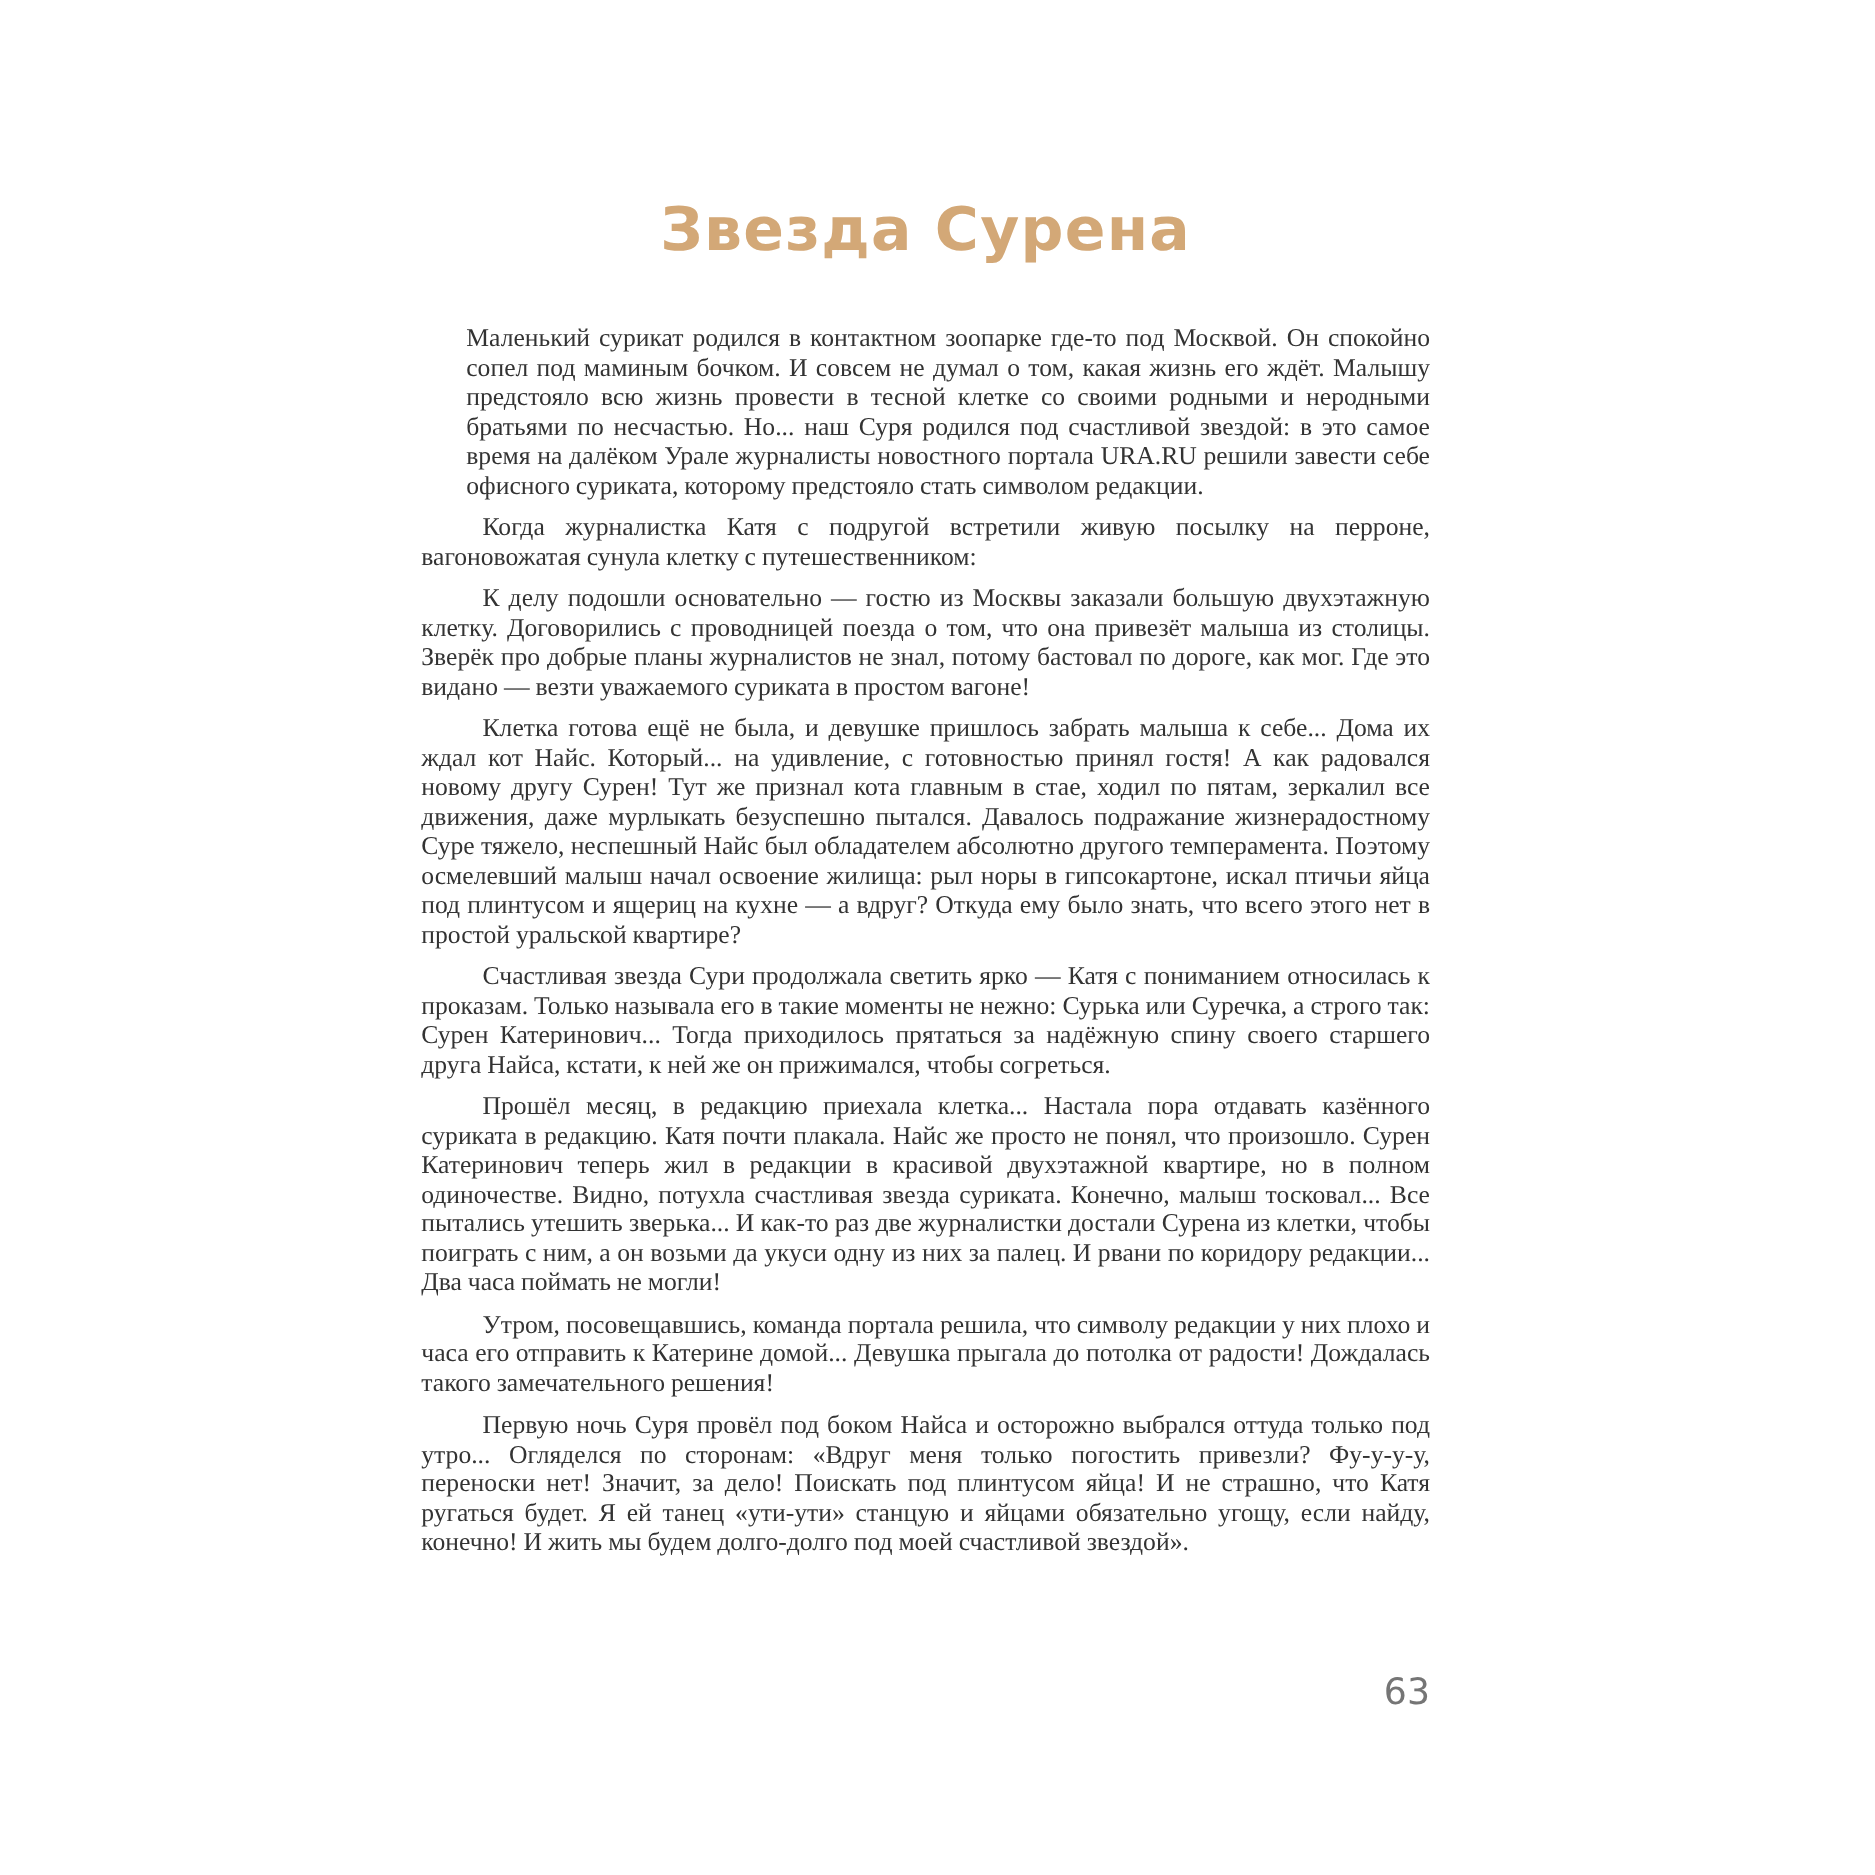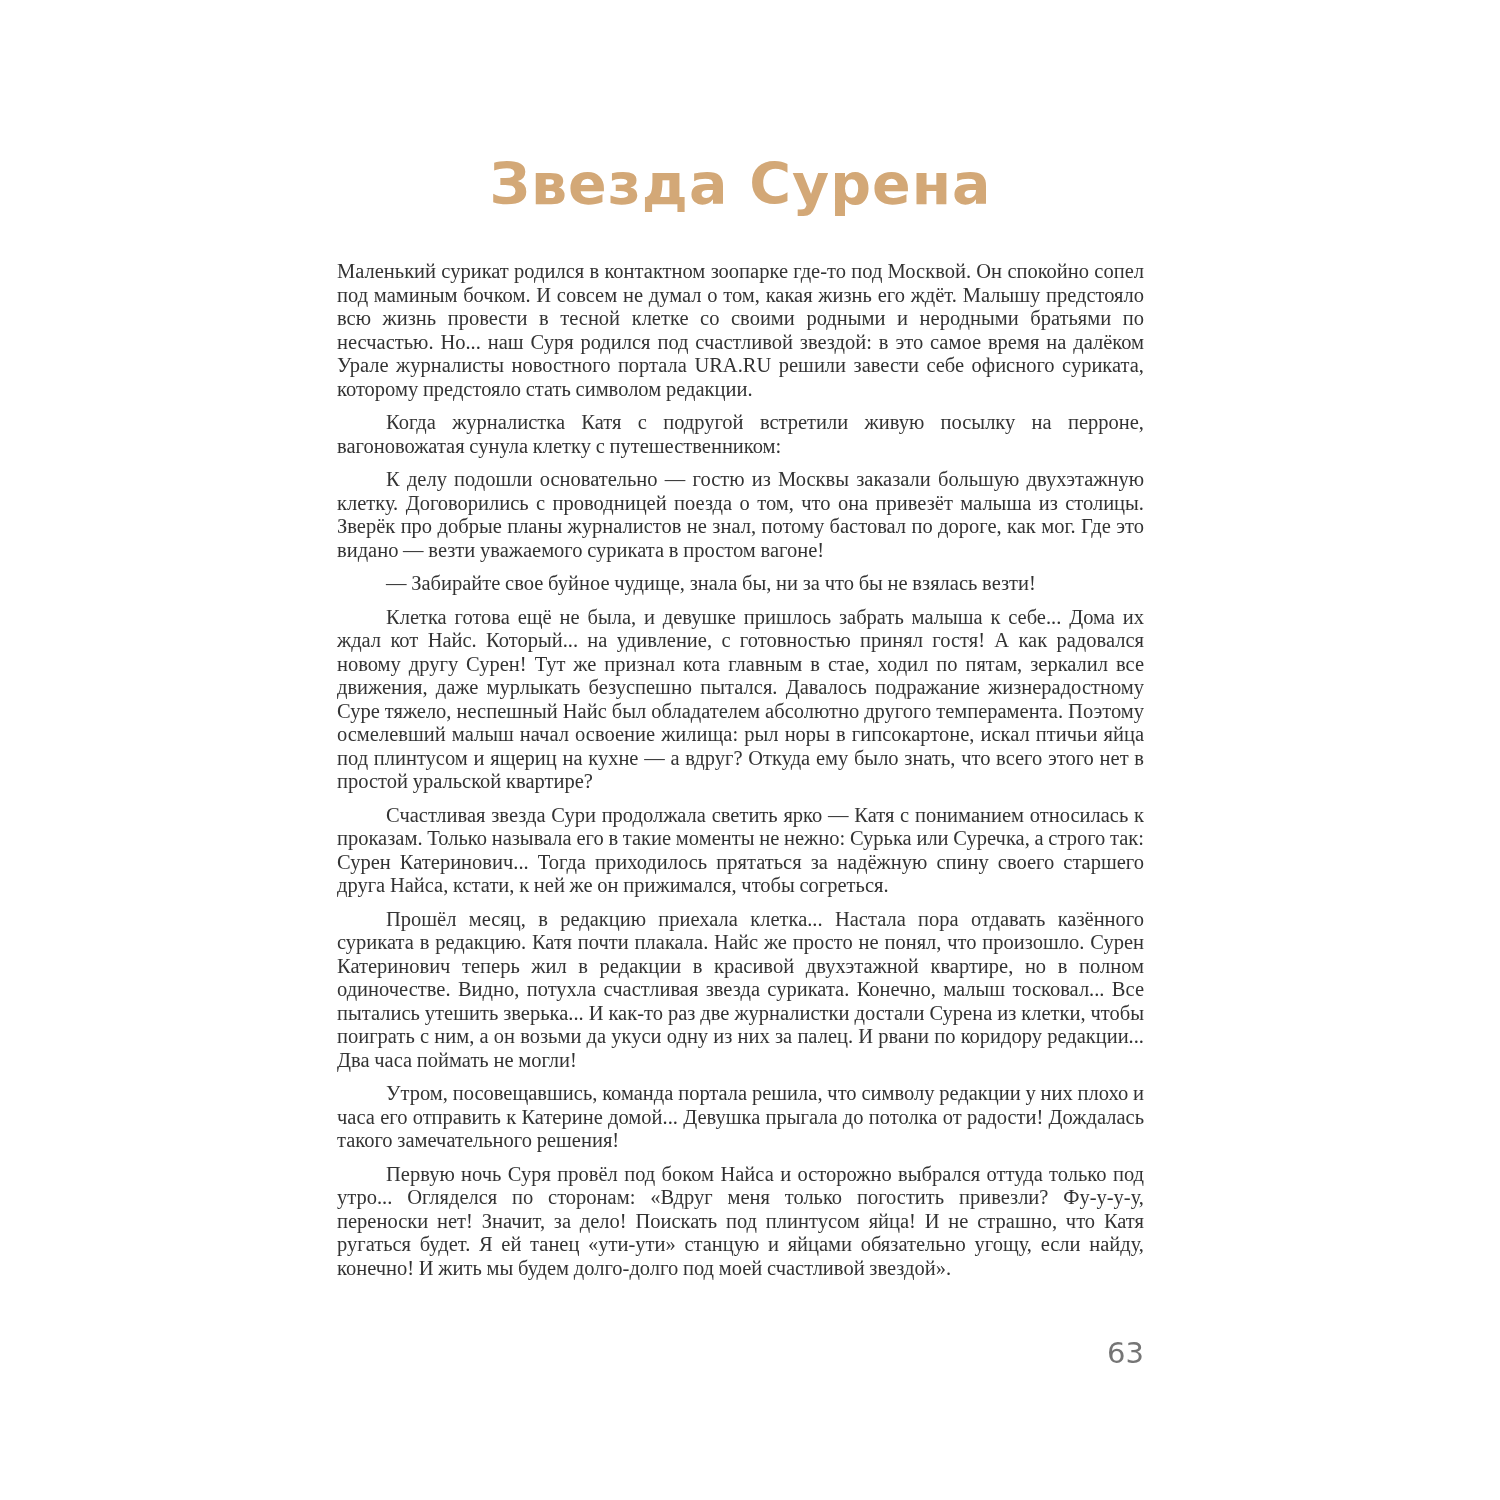--- a/index.html
+++ b/index.html
@@ -22,36 +22,37 @@
     position: absolute;
     left: 337px;
     top: 150px;
     width: 807px;
   }
   .title {
     margin: 0 0 42px 0;
     text-align: center;
     font-family: "DejaVu Sans", sans-serif;
     font-weight: 700;
-    font-size: 57px;
+    font-size: 48px;
     line-height: 68px;
     letter-spacing: 1px;
     color: var(--title_accent, #d3a877);
   }
   .para {
     margin: 0 0 10px 0;
     font-size: 20.5px;
     line-height: 23.5px;
     text-align: justify;
     text-indent: 49px;
     color: var(--body_text, #333333);
     word-spacing: -0.4px;
   }
   .para.no-indent {
     text-indent: 0;
+    margin-left: 36px;
   }
   .page-number {
     position: absolute;
     left: 337px;
     top: 1336px;
     width: 807px;
     text-align: right;
     font-family: "DejaVu Sans", sans-serif;
     font-size: 29px;
     line-height: 34px;
@@ -61,21 +62,20 @@
 </head>
 <body style="--title_accent: #d3a877; --body_text: #333333; --page_number: #757575; --background: #ffffff;">
 
 <div class="page">
   <div class="content">
     <h1 class="title">Звезда Сурена</h1>
 
     <p class="para no-indent">Маленький сурикат родился в контактном зоопарке где-то под Москвой. Он спокойно сопел под маминым бочком. И совсем не думал о том, какая жизнь его ждёт. Малышу предстояло всю жизнь провести в тесной клетке со своими родными и неродными братьями по несчастью. Но... наш Суря родился под счастливой звездой: в это самое время на далёком Урале журналисты новостного портала URA.RU решили завести себе офисного суриката, которому предстояло стать символом редакции.</p>
     <p class="para">Когда журналистка Катя с подругой встретили живую посылку на перроне, вагоновожатая сунула клетку с путешественником:</p>
     <p class="para">К делу подошли основательно — гостю из Москвы заказали большую двухэтажную клетку. Договорились с проводницей поезда о том, что она привезёт малыша из столицы. Зверёк про добрые планы журналистов не знал, потому бастовал по дороге, как мог. Где это видано — везти уважаемого суриката в простом вагоне!</p>
-    <p class="para">— Забирайте свое буйное чудище, знала бы, ни за что бы не взялась везти!</p>
     <p class="para">Клетка готова ещё не была, и девушке пришлось забрать малыша к себе... Дома их ждал кот Найс. Который... на удивление, с готовностью принял гостя! А как радовался новому другу Сурен! Тут же признал кота главным в стае, ходил по пятам, зеркалил все движения, даже мурлыкать безуспешно пытался. Давалось подражание жизнерадостному Суре тяжело, неспешный Найс был обладателем абсолютно другого темперамента. Поэтому осмелевший малыш начал освоение жилища: рыл норы в гипсокартоне, искал птичьи яйца под плинтусом и ящериц на кухне — а вдруг? Откуда ему было знать, что всего этого нет в простой уральской квартире?</p>
     <p class="para">Счастливая звезда Сури продолжала светить ярко — Катя с пониманием относилась к проказам. Только называла его в такие моменты не нежно: Сурька или Суречка, а строго так: Сурен Катеринович... Тогда приходилось прятаться за надёжную спину своего старшего друга Найса, кстати, к ней же он прижимался, чтобы согреться.</p>
     <p class="para">Прошёл месяц, в редакцию приехала клетка... Настала пора отдавать казённого суриката в редакцию. Катя почти плакала. Найс же просто не понял, что произошло. Сурен Катеринович теперь жил в редакции в красивой двухэтажной квартире, но в полном одиночестве. Видно, потухла счастливая звезда суриката. Конечно, малыш тосковал... Все пытались утешить зверька... И как-то раз две журналистки достали Сурена из клетки, чтобы поиграть с ним, а он возьми да укуси одну из них за палец. И рвани по коридору редакции... Два часа поймать не могли!</p>
     <p class="para">Утром, посовещавшись, команда портала решила, что символу редакции у них плохо и часа его отправить к Катерине домой... Девушка прыгала до потолка от радости! Дождалась такого замечательного решения!</p>
     <p class="para">Первую ночь Суря провёл под боком Найса и осторожно выбрался оттуда только под утро... Огляделся по сторонам: «Вдруг меня только погостить привезли? Фу-у-у-у, переноски нет! Значит, за дело! Поискать под плинтусом яйца! И не страшно, что Катя ругаться будет. Я ей танец «ути-ути» станцую и яйцами обязательно угощу, если найду, конечно! И жить мы будем долго-долго под моей счастливой звездой».</p>
   </div>
 
   <div class="page-number">63</div>
 </div>
 

